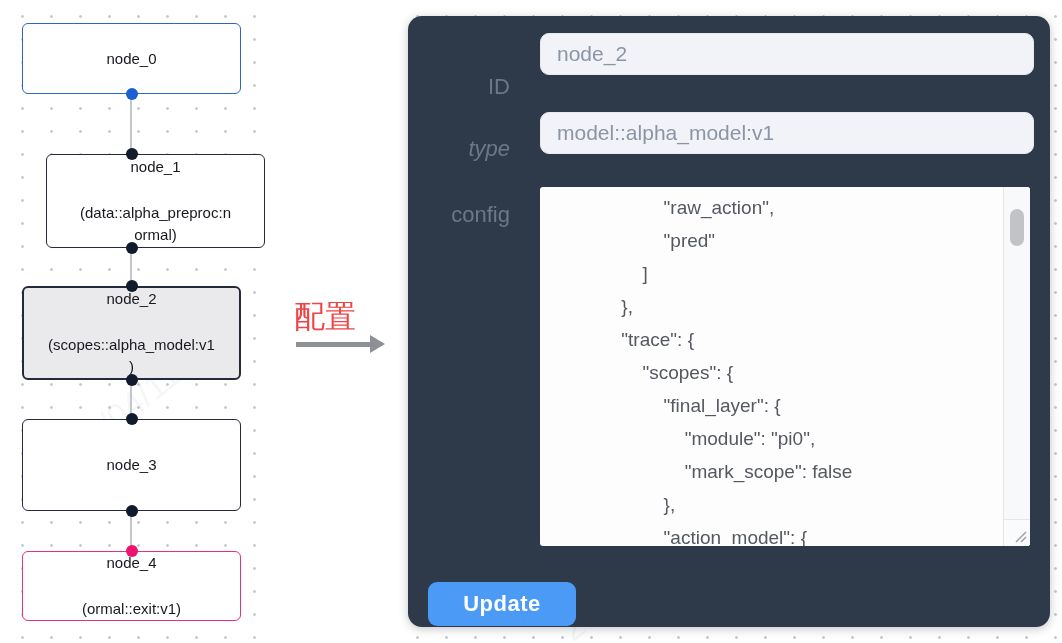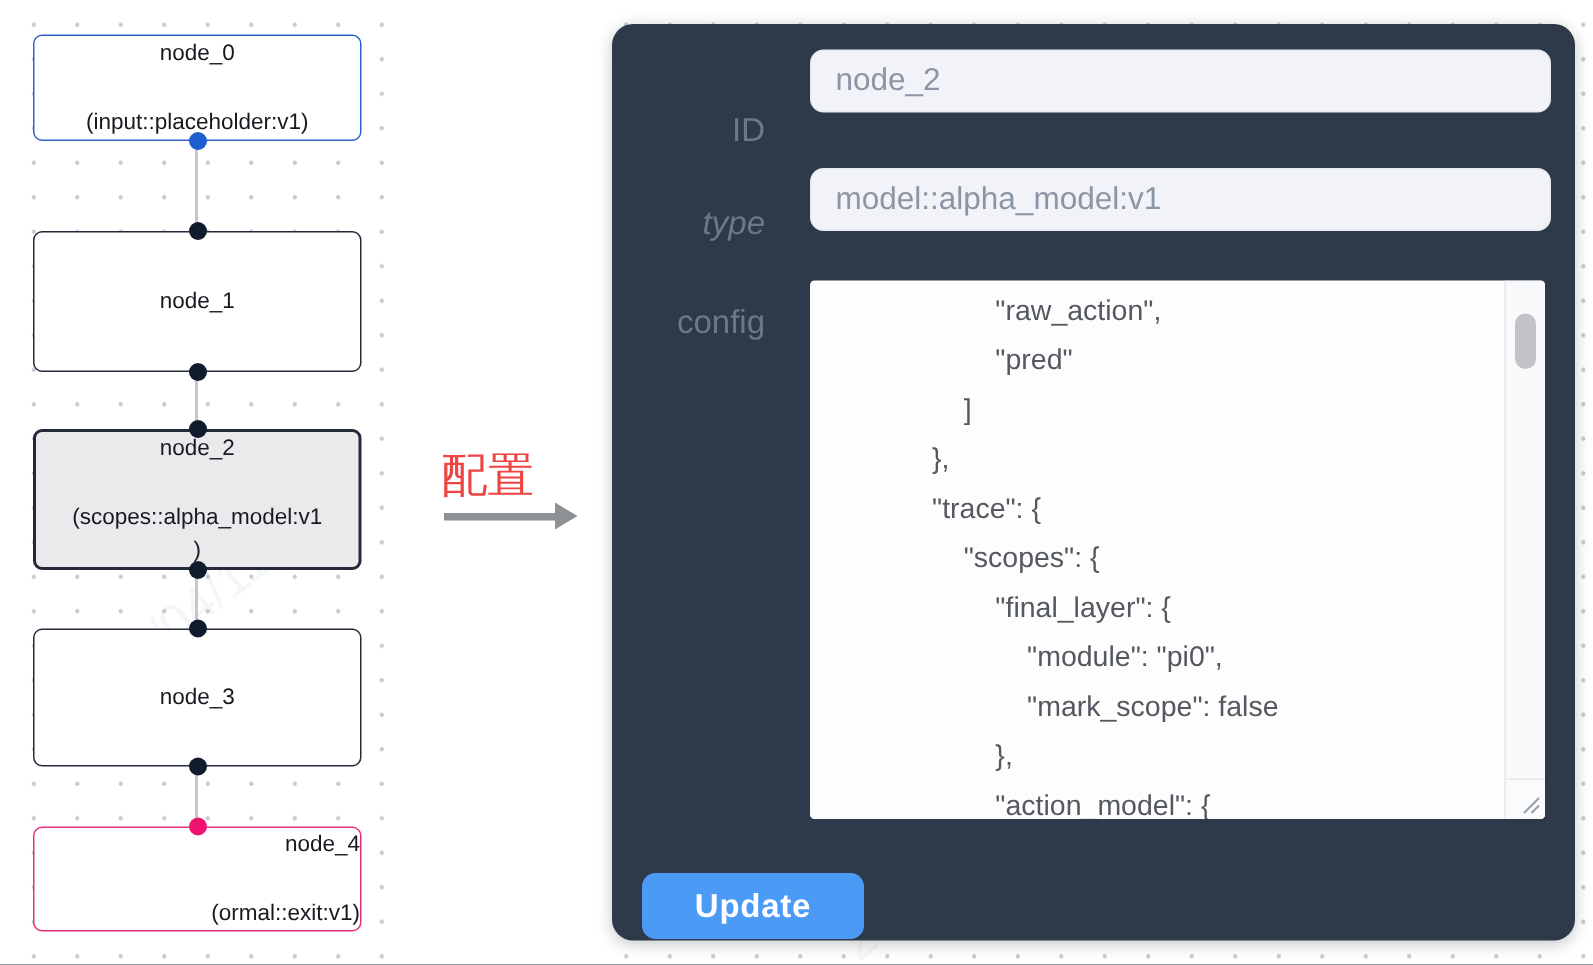--- a/index.html
+++ b/index.html
@@ -25,21 +25,21 @@
 
   
   .node{
     position:absolute;left:22px;width:219px;box-sizing:border-box;
     background:#ffffff;border:1.5px solid #242a3a;border-radius:6px;
     display:flex;flex-direction:column;align-items:center;justify-content:center;
     text-align:center;color:#17191f;font-size:15px;line-height:22px;gap:24px;
   }
   .node--input{border-color:#2e63c8;}
   .node--selected{background:#eaeaec;border-width:2px;}
-  .node--output{border-color:#e5307e;align-items:flex-end;}
+  .node--output{border-color:#e5307e;}
   .node .title{white-space:pre-line;}
   .node .subtitle{white-space:pre-line;}
 
   .edge{position:absolute;left:130px;width:2px;background:#c4c6ca;}
   .handle{position:absolute;left:126px;width:12px;height:12px;border-radius:50%;background:#111b2e;}
   .handle--blue{background:#1b5fd1;}
   .handle--pink{background:#ee1370;}
 
   
   #annotation-label{position:absolute;left:294px;top:296px;font-size:31px;color:#ef4444;}
@@ -103,24 +103,25 @@
 <span class="watermark" style="left:560px;top:320px;">2025/04/11 11:4</span>
 <span class="watermark" style="left:540px;top:540px;">2025/04/11 11:4</span>
 
 <div class="edge" style="top:94px;height:60px;"></div>
 <div class="edge" style="top:248px;height:38px;"></div>
 <div class="edge" style="top:380px;height:39px;"></div>
 <div class="edge" style="top:511px;height:40px;"></div>
 
 <div class="node node--input" style="top:23px;height:71px;">
   <span class="title">node_0</span>
-  <span class="subtitle">(input::placeholder:v1)</span>
 </div>
-<div class="node" style="top:154px;height:94px;">
+<div class="node" style="top:154px;height:94px;margin-left:24px;">
   <span class="title">node_1</span>
+  <span class="subtitle">(data::alpha_preproc:n
+ormal)</span>
 </div>
 <div class="node node--selected" style="top:286px;height:94px;">
   <span class="title">node_2</span>
   <span class="subtitle">(scopes::alpha_model:v1
 )</span>
 </div>
 <div class="node" style="top:419px;height:92px;">
   <span class="title">node_3</span>
 </div>
 <div class="node node--output" style="top:551px;height:70px;">

